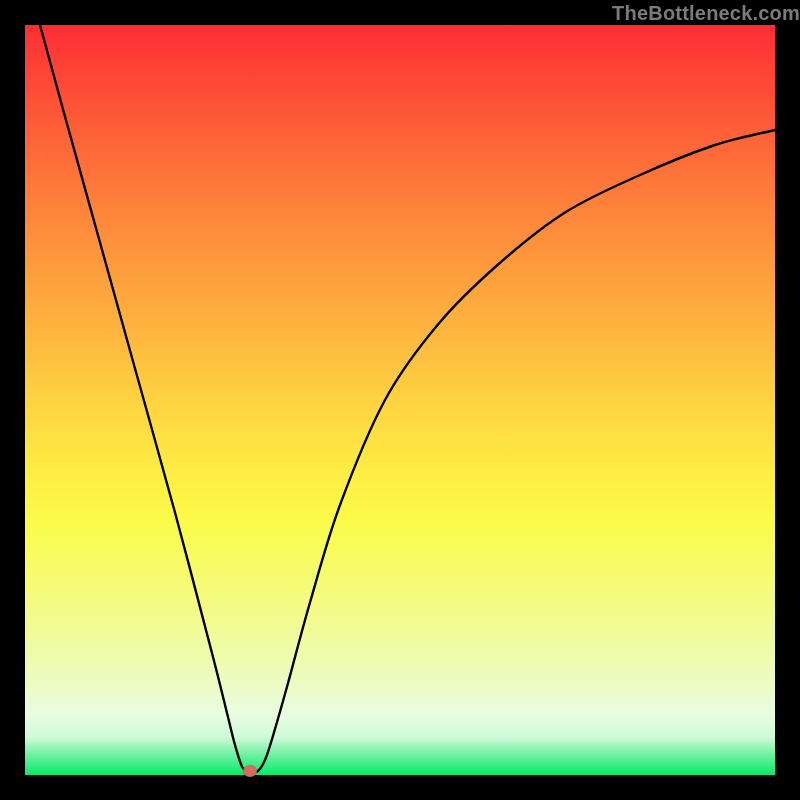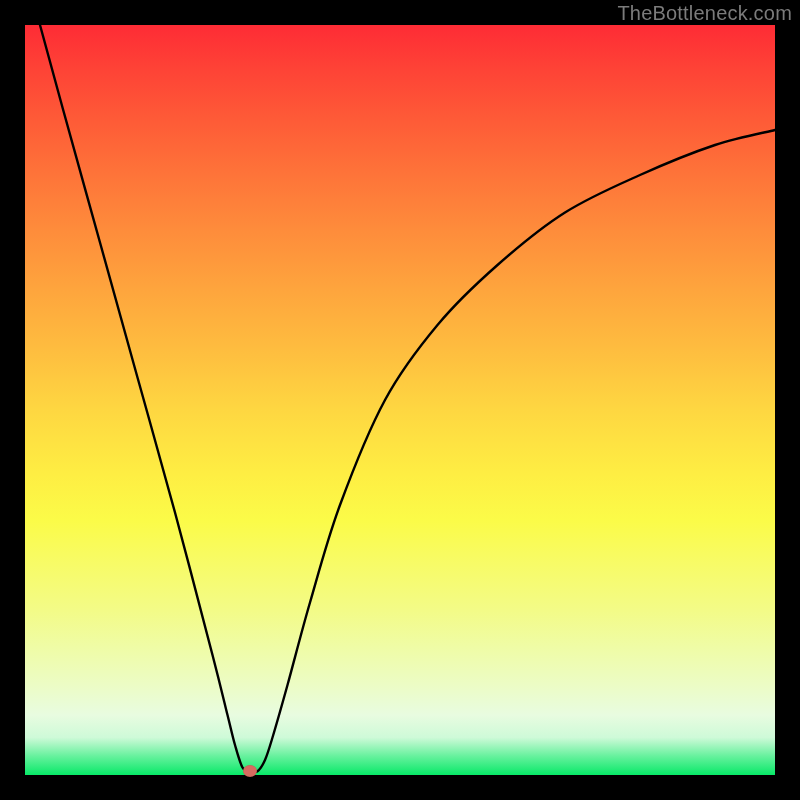--- a/index.html
+++ b/index.html
@@ -13,24 +13,24 @@
   }
   .frame {
     position: relative;
     width: 800px;
     height: 800px;
     background: #000;
   }
   .watermark {
     position: absolute;
     top: 2px;
-    right: 8px;
+    right: 0;
     color: #7b7b7b;
     font-size: 20px;
-    font-weight: 400;
+    font-weight: 700;
     letter-spacing: 0.2px;
     z-index: 5;
   }
   .plot-area {
     position: absolute;
     left: 25px;
     top: 25px;
     width: 750px;
     height: 750px;
     background: linear-gradient(to bottom,

